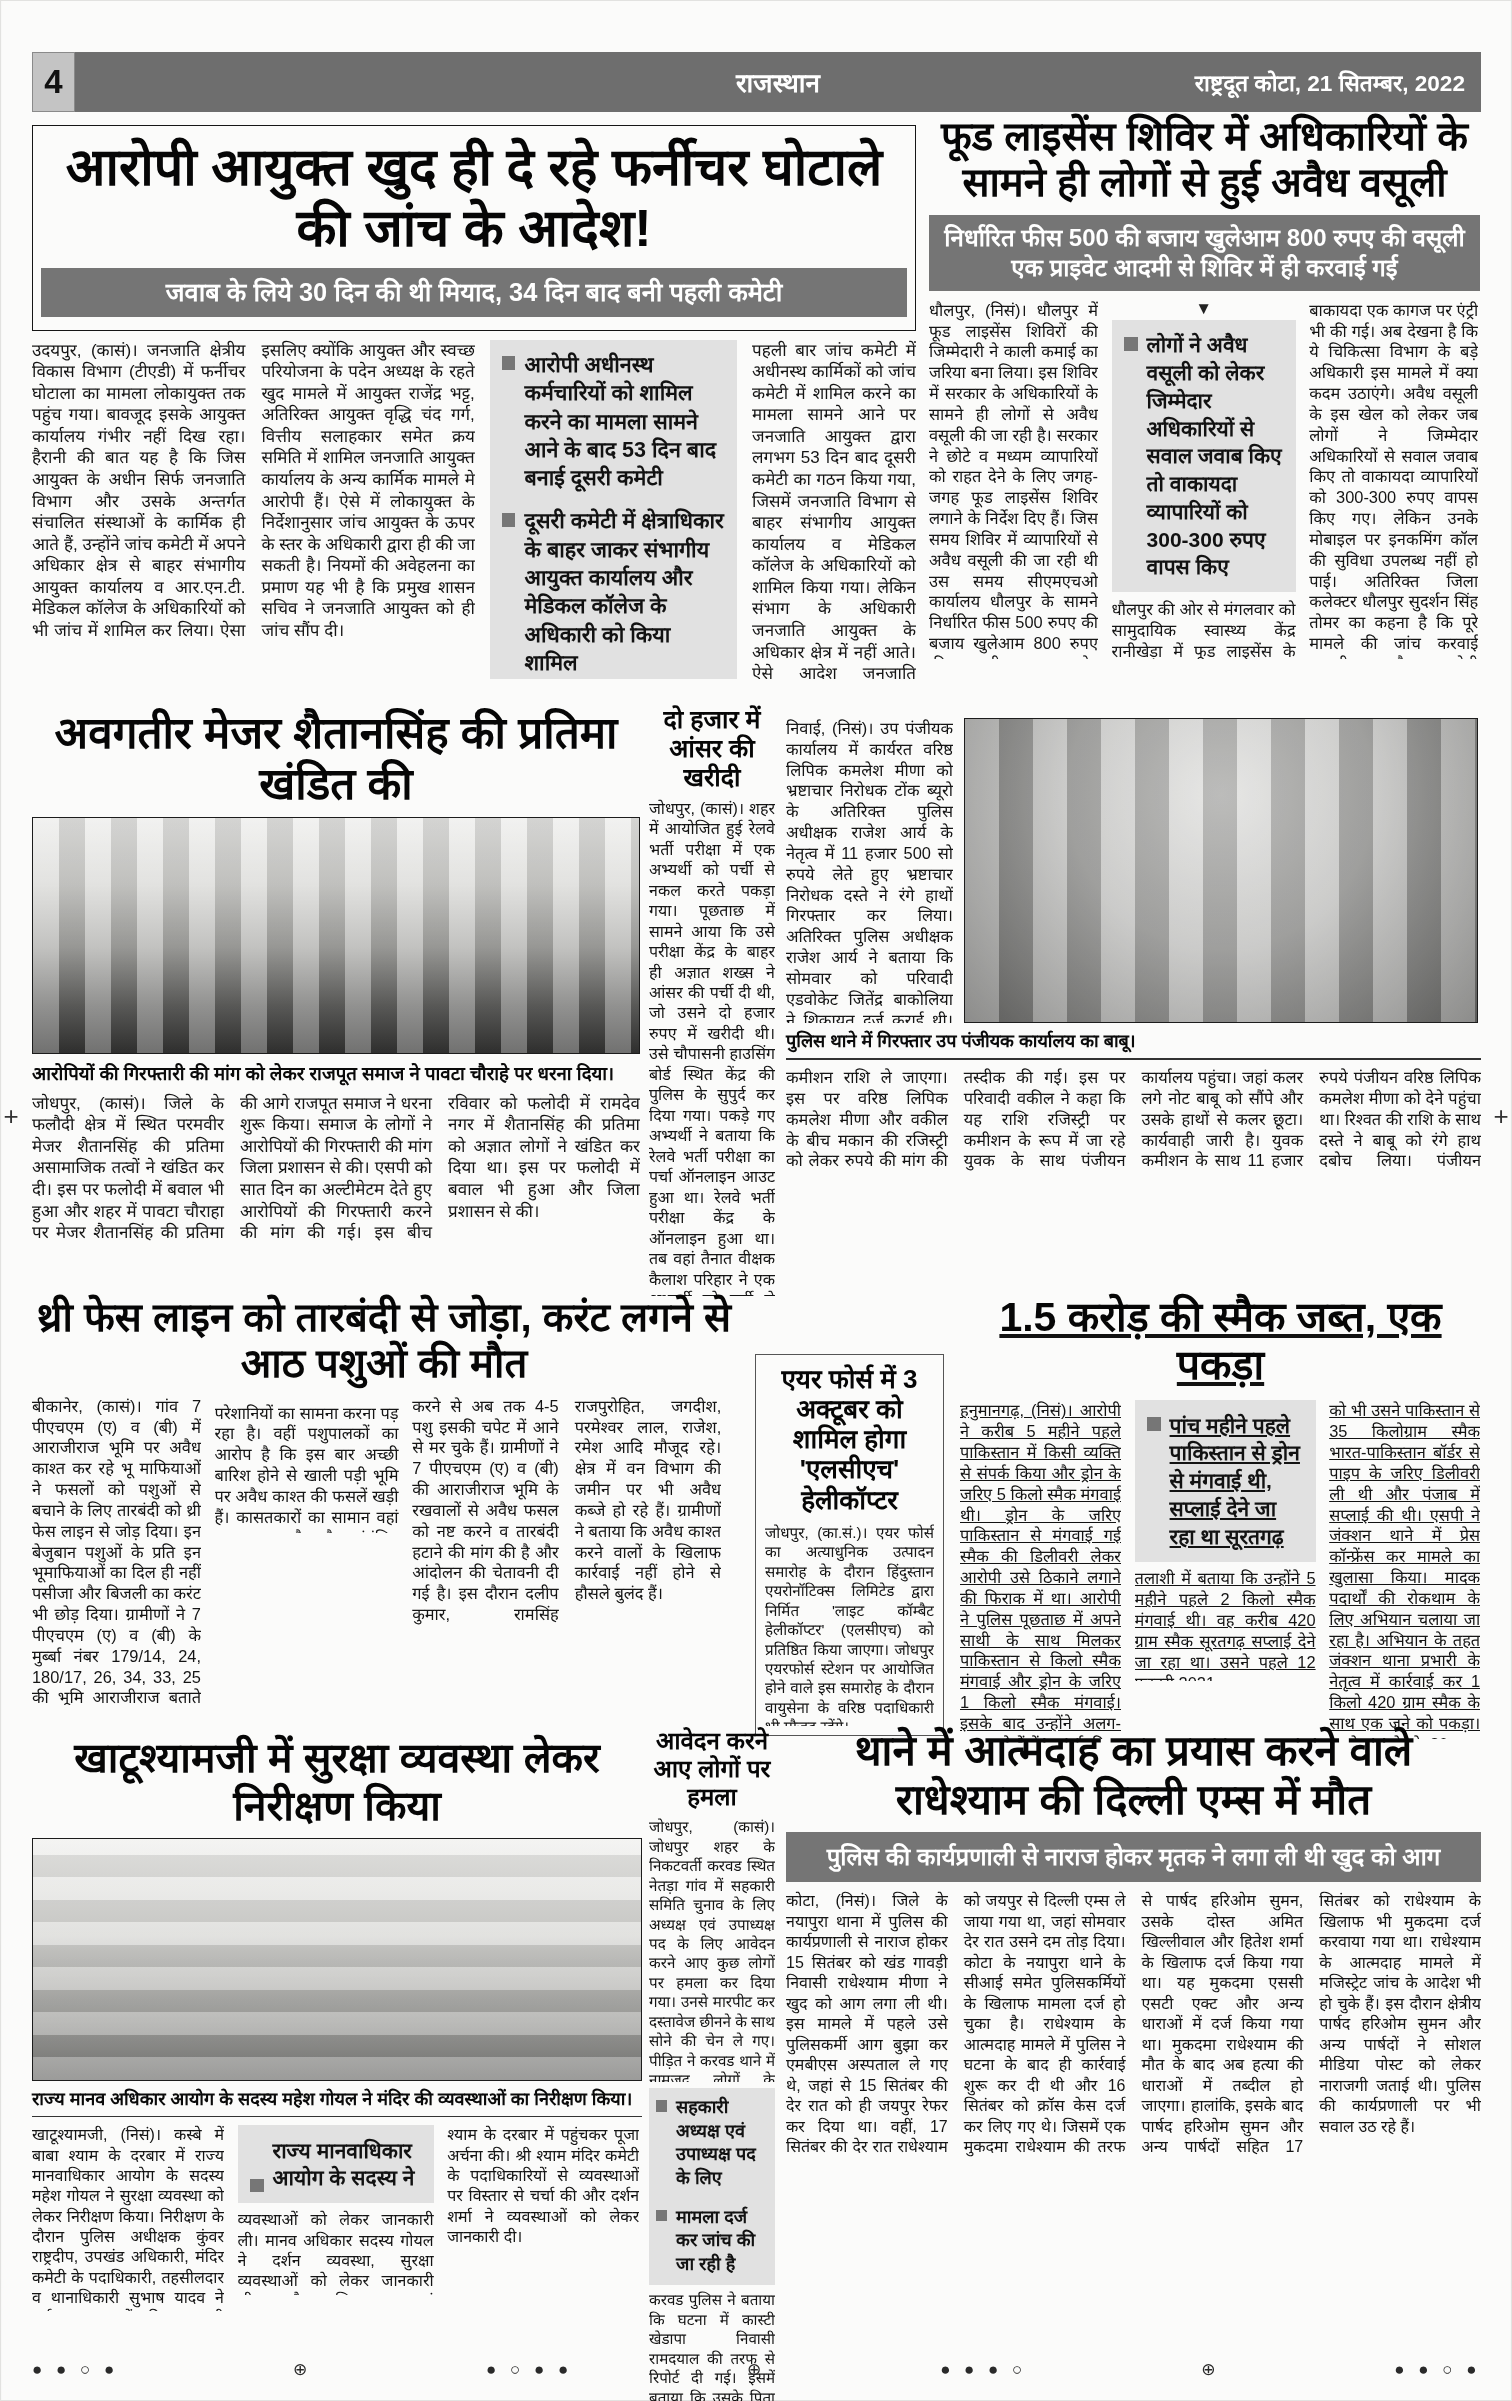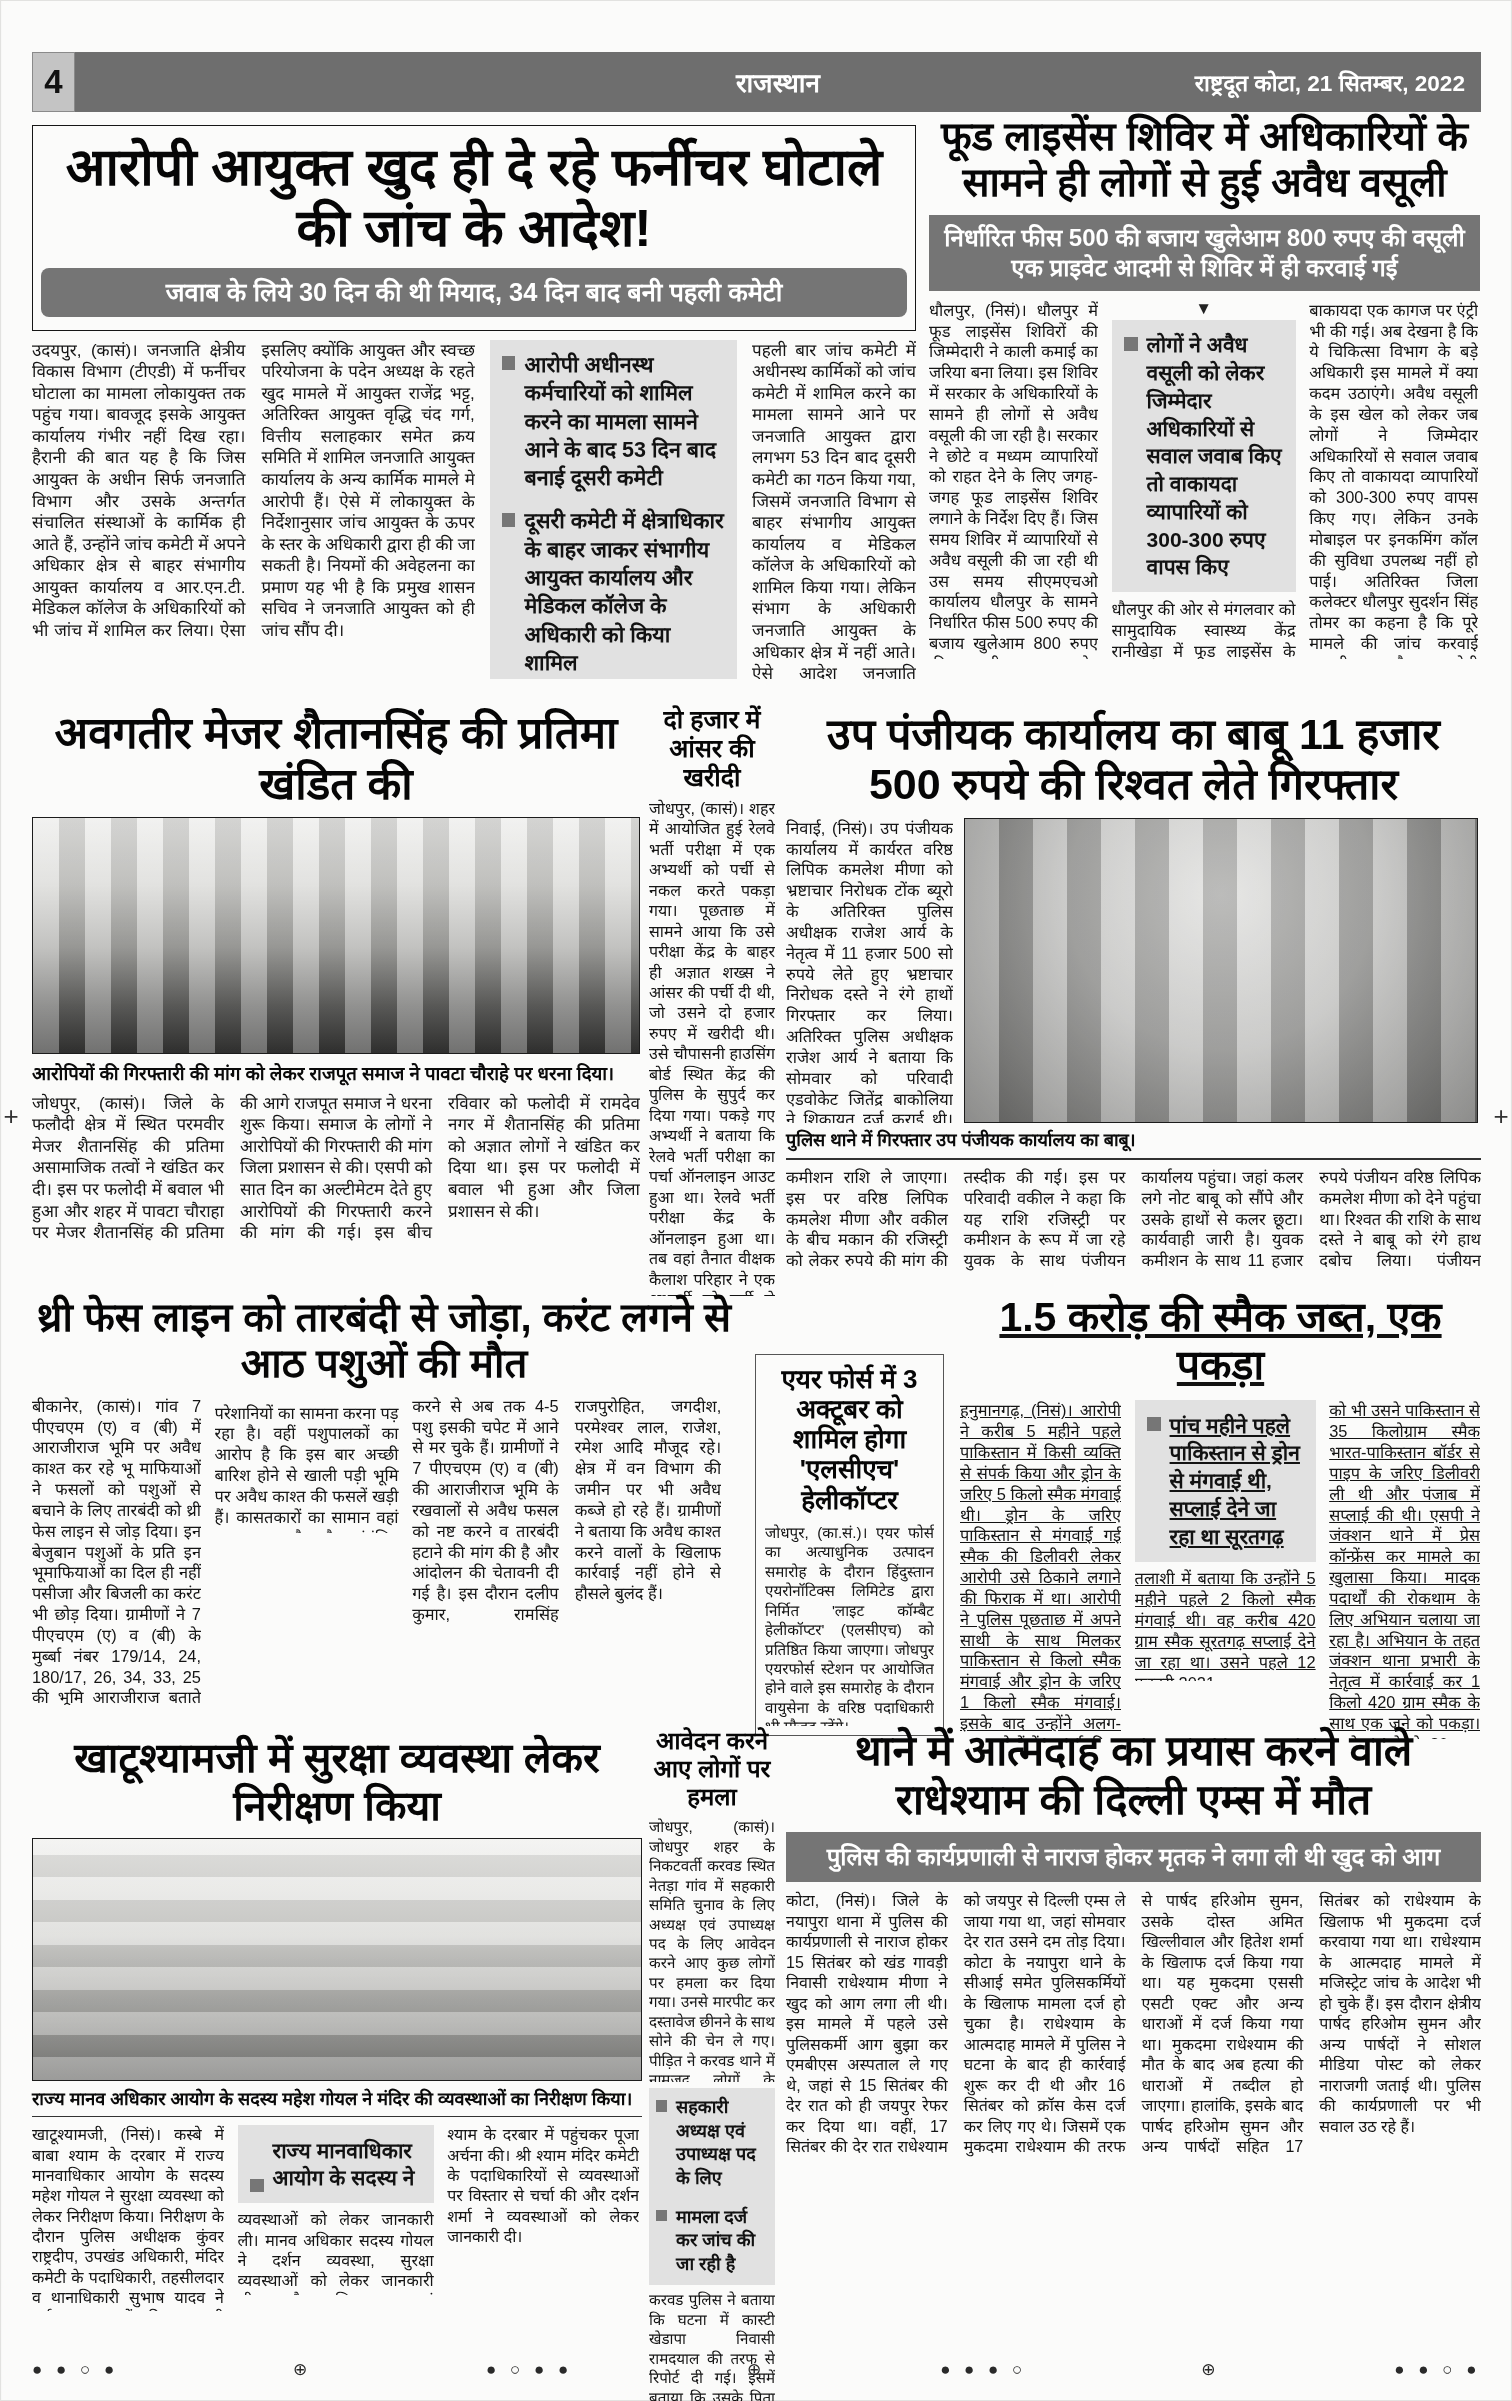--- a/index.html
+++ b/index.html
@@ -49,21 +49,21 @@
     <div class="pagenum">4</div>
     <div class="hbar">
       <span class="section">राजस्थान</span>
       <span class="masthead">राष्ट्रदूत कोटा, 21 सितम्बर, 2022</span>
     </div>
   </div>
 
   <div class="art" style="left:32px;top:125px;width:884px;">
     <div style="border:1.7px solid #161616;padding:11.3px 8px 12.4px;">
       <h1 class="hl" style="font-size:52px;">आरोपी आयुक्त खुद ही दे रहे फर्नीचर घोटाले की जांच के आदेश!</h1>
-      <div class="graybar" style="font-size:25.4px;height:49px;margin-top:10.2px;border-radius:8px;">जवाब के लिये 30 दिन की थी मियाद, 34 दिन बाद बनी पहली कमेटी</div>
+      <div class="graybar" style="font-size:25.4px;height:49px;margin-top:10.2px;">जवाब के लिये 30 दिन की थी मियाद, 34 दिन बाद बनी पहली कमेटी</div>
     </div>
     <div class="flexrow clip" style="gap:14.7px;margin-top:9px;height:339px;">
       <div class="body-txt cols clip" style="width:443px;column-count:2;font-size:17px;line-height:1.27;">उदयपुर, (कासं)। जनजाति क्षेत्रीय विकास विभाग (टीएडी) में फर्नीचर घोटाला का मामला लोकायुक्त तक पहुंच गया। बावजूद इसके आयुक्त कार्यालय गंभीर नहीं दिख रहा। हैरानी की बात यह है कि जिस आयुक्त के अधीन सिर्फ जनजाति विभाग और उसके अन्तर्गत संचालित संस्थाओं के कार्मिक ही आते हैं, उन्होंने जांच कमेटी में अपने अधिकार क्षेत्र से बाहर संभागीय आयुक्त कार्यालय व आर.एन.टी. मेडिकल कॉलेज के अधिकारियों को भी जांच में शामिल कर लिया। ऐसा इसलिए क्योंकि आयुक्त और स्वच्छ परियोजना के पदेन अध्यक्ष के रहते खुद मामले में आयुक्त राजेंद्र भट्ट, अतिरिक्त आयुक्त वृद्धि चंद गर्ग, वित्तीय सलाहकार समेत क्रय समिति में शामिल जनजाति आयुक्त कार्यालय के अन्य कार्मिक मामले मे आरोपी हैं। ऐसे में लोकायुक्त के निर्देशानुसार जांच आयुक्त के ऊपर के स्तर के अधिकारी द्वारा ही की जा सकती है। नियमों की अवेहलना का प्रमाण यह भी है कि प्रमुख शासन सचिव ने जनजाति आयुक्त को ही जांच सौंप दी।</div>
       <div style="width:248px;">
         <div class="graybox">
           <div class="bullet-item" style="font-size:21.5px;">
             <span class="sq"></span>
             <span>आरोपी अधीनस्थ कर्मचारियों को शामिल करने का मामला सामने आने के बाद 53 दिन बाद बनाई दूसरी कमेटी</span>
           </div>
           <div class="bullet-item" style="font-size:21.5px;">
@@ -103,21 +103,20 @@
     <div class="caption" style="font-size:18.6px;margin-top:5.6px;">आरोपियों की गिरफ्तारी की मांग को लेकर राजपूत समाज ने पावटा चौराहे पर धरना दिया।</div>
     <div class="body-txt cols clip" style="column-count:3;font-size:17px;line-height:1.27;margin-top:8px;height:180px;">जोधपुर, (कासं)। जिले के फलौदी क्षेत्र में स्थित परमवीर मेजर शैतानसिंह की प्रतिमा असामाजिक तत्वों ने खंडित कर दी। इस पर फलोदी में बवाल भी हुआ और शहर में पावटा चौराहा पर मेजर शैतानसिंह की प्रतिमा की आगे राजपूत समाज ने धरना शुरू किया। समाज के लोगों ने आरोपियों की गिरफ्तारी की मांग जिला प्रशासन से की। एसपी को सात दिन का अल्टीमेटम देते हुए आरोपियों की गिरफ्तारी करने की मांग की गई। इस बीच रविवार को फलोदी में रामदेव नगर में शैतानसिंह की प्रतिमा को अज्ञात लोगों ने खंडित कर दिया था। इस पर फलोदी में बवाल भी हुआ और जिला प्रशासन से की।</div>
   </div>
 
   <div class="art" style="left:649px;top:705px;width:126px;">
     <h3 class="hl" style="font-size:25px;">दो हजार में आंसर की खरीदी</h3>
     <div class="body-txt clip" style="font-size:16px;line-height:1.28;margin-top:6.8px;height:497px;">जोधपुर, (कासं)। शहर में आयोजित हुई रेलवे भर्ती परीक्षा में एक अभ्यर्थी को पर्ची से नकल करते पकड़ा गया। पूछताछ में सामने आया कि उसे परीक्षा केंद्र के बाहर ही अज्ञात शख्स ने आंसर की पर्ची दी थी, जो उसने दो हजार रुपए में खरीदी थी। उसे चौपासनी हाउसिंग बोर्ड स्थित केंद्र की पुलिस के सुपुर्द कर दिया गया। पकड़े गए अभ्यर्थी ने बताया कि रेलवे भर्ती परीक्षा का पर्चा ऑनलाइन आउट हुआ था। रेलवे भर्ती परीक्षा केंद्र के ऑनलाइन हुआ था। तब वहां तैनात वीक्षक कैलाश परिहार ने एक अभ्यर्थी को पर्ची से नकल करते हुए पकड़ा। इस पर बाद में उसकी ऑनलाइन हरियाणा के हिसार स्थित अजबकवाल निवासी राकेश पुत्र रामफल को गिरफ्तार कर लिया गया। थानाधिकारी जुल्फिकार ने बताया कि आंसर की पर्ची से नकल करने का मामला सामने आया कि उसे परीक्षा केंद्र के बाहर एक शख्स से आंसर-की मिली थी। जिसने परीक्षा में आने वाले प्रश्नों के जवाब दो हजार रुपए में बेचे। इस पर अभ्यर्थी के खिलाफ राजस्थान परीक्षा अधिनियम में केस दर्ज कर लिया गया।</div>
   </div>
 
   <div class="art" style="left:786px;top:710px;width:695px;">
-    <h2 class="hl" style="font-size:43px;">उप पंजीयक कार्यालय का बाबू 11 हजार 500 रुपये की रिश्वत लेते गिरफ्तार</h2>
     <div class="flexrow" style="gap:11.3px;margin-top:8px;">
       <div class="body-txt clip" style="width:167px;font-size:16.4px;line-height:1.27;height:305px;">निवाई, (निसं)। उप पंजीयक कार्यालय में कार्यरत वरिष्ठ लिपिक कमलेश मीणा को भ्रष्टाचार निरोधक टोंक ब्यूरो के अतिरिक्त पुलिस अधीक्षक राजेश आर्य के नेतृत्व में 11 हजार 500 सो रुपये लेते हुए भ्रष्टाचार निरोधक दस्ते ने रंगे हाथों गिरफ्तार कर लिया। अतिरिक्त पुलिस अधीक्षक राजेश आर्य ने बताया कि सोमवार को परिवादी एडवोकेट जितेंद्र बाकोलिया ने शिकायत दर्ज कराई थी। सोमवार को परिवादी एडवोकेट जितेंद्र बाकोलिया ने रिश्वत की मांग की तस्दीक कराई थी।</div>
       <div class="photo photo-office" style="width:514px;height:305px;"></div>
     </div>
     <div class="caption" style="font-size:18px;margin-top:4.5px;border-bottom:2.3px double #333;padding-bottom:6.8px;">पुलिस थाने में गिरफ्तार उप पंजीयक कार्यालय का बाबू।</div>
     <div class="body-txt cols clip" style="column-count:4;font-size:16.4px;line-height:1.27;margin-top:6.8px;height:107px;">कमीशन राशि ले जाएगा। इस पर वरिष्ठ लिपिक कमलेश मीणा और वकील के बीच मकान की रजिस्ट्री को लेकर रुपये की मांग की तस्दीक की गई। इस पर परिवादी वकील ने कहा कि यह राशि रजिस्ट्री पर कमीशन के रूप में जा रहे युवक के साथ पंजीयन कार्यालय पहुंचा। जहां कलर लगे नोट बाबू को सौंपे और उसके हाथों से कलर छूटा। कार्यवाही जारी है। युवक कमीशन के साथ 11 हजार रुपये पंजीयन वरिष्ठ लिपिक कमलेश मीणा को देने पहुंचा था। रिश्वत की राशि के साथ दस्ते ने बाबू को रंगे हाथ दबोच लिया। पंजीयन कार्यालय पहुंचा। जहां कलर हाथों से कलर छूटा। कार्यवाही जारी है।</div>
   </div>
 
   <div class="art" style="left:32px;top:1294px;width:704px;">
     <h2 class="hl" style="font-size:40px;">थ्री फेस लाइन को तारबंदी से जोड़ा, करंट लगने से आठ पशुओं की मौत</h2>

